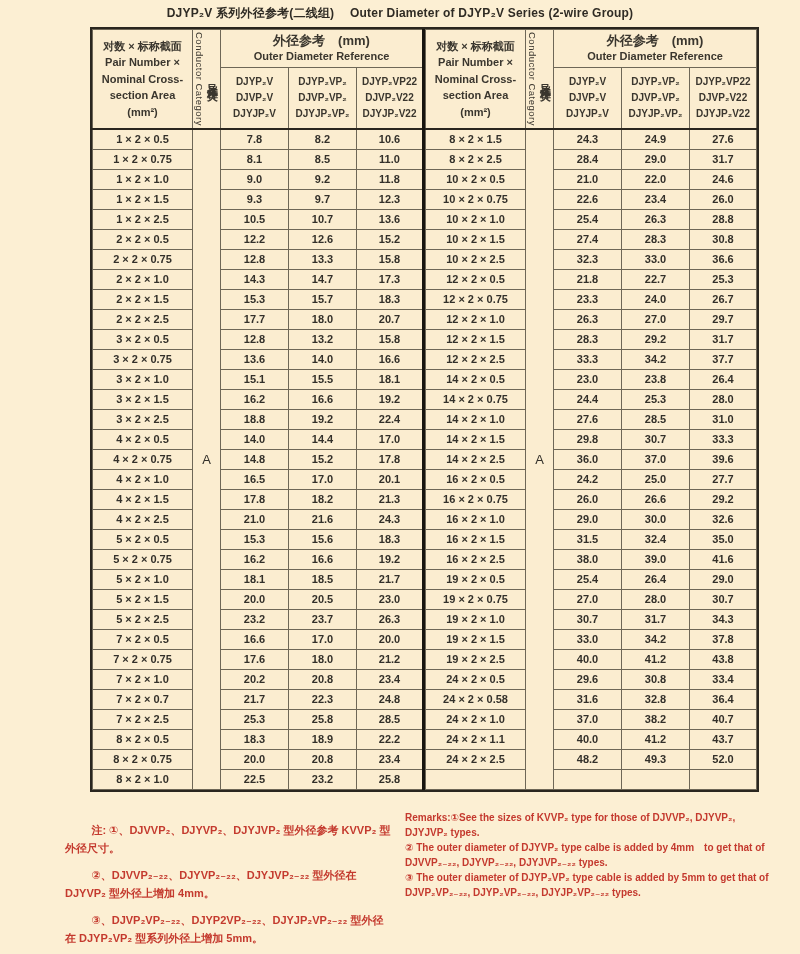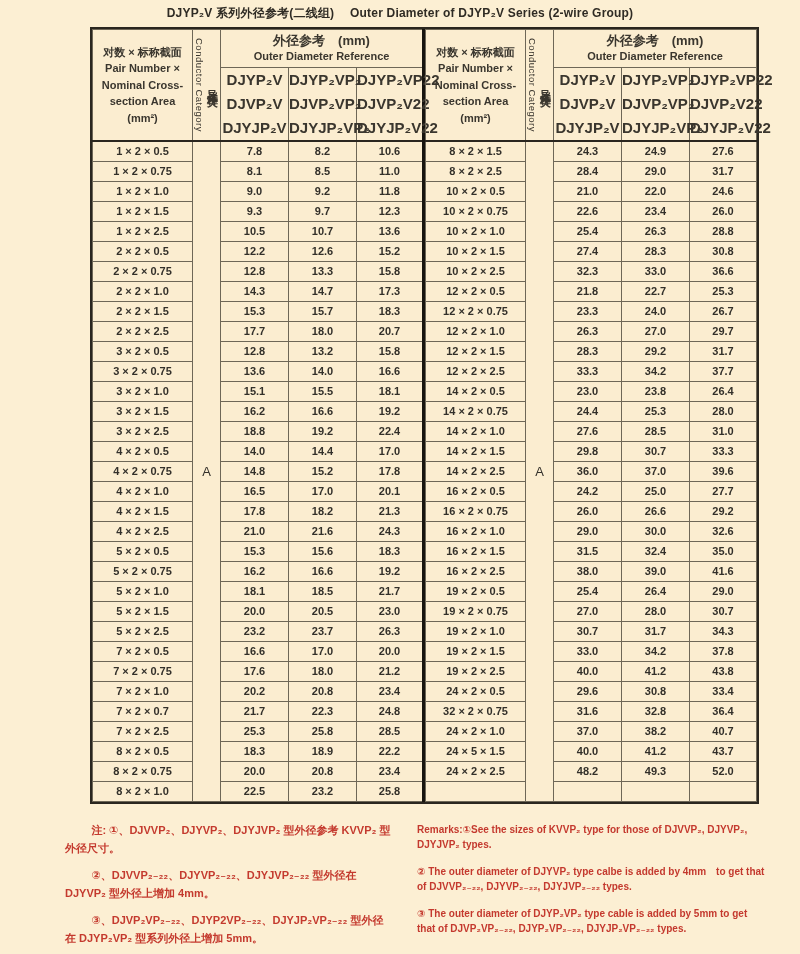--- a/index.html
+++ b/index.html
@@ -41,42 +41,42 @@
     letter-spacing:0.5px;color:#3a362e;
   }
   .v-zh{
     writing-mode:vertical-rl;text-orientation:upright;
     font-size:11px;font-weight:bold;letter-spacing:2px;
   }
   .group-th{height:37px;text-align:center;vertical-align:middle;}
   .group-zh{display:block;font-size:13px;font-weight:bold;line-height:1.3;}
   .group-en{display:block;font-size:11px;font-weight:bold;line-height:1.2;}
   .type-th{
-    height:60px;font-size:15px;line-height:1.6;
+    height:60px;font-size:10px;line-height:1.6;
     white-space:pre-line;text-align:center;vertical-align:middle;
     font-weight:bold;
   }
   .spec-cell,.value-cell{
     height:19px;text-align:center;vertical-align:middle;
     font-size:11px;font-weight:bold;line-height:1;color:#33302a;
   }
   .conductor-cell{
     text-align:center;vertical-align:middle;
     font-size:13px;font-weight:400;color:#33302a;
   }
   .notes-cn{
     position:absolute;top:812px;left:55px;width:348px;
     color:#c43a2e;font-size:11px;line-height:1.6;font-weight:bold;
   }
   .notes-cn p{margin:10px;text-indent:2.4em;}
   .notes-en{
     position:absolute;top:810px;left:405px;width:372px;
     color:#c4392e;font-size:10px;line-height:1.5;font-weight:bold;
   }
-  .notes-en p{margin:12px;}
+  .notes-en p{margin:0;}
 </style>
 </head>
 <body>
 
 <div class="page">
 
   <div class="doc-title">DJYP₂V 系列外径参考(二线组)　 Outer Diameter of DJYP₂V  Series (2-wire Group)</div>
 
   <div class="tables-wrap">
 
@@ -523,33 +523,33 @@
             <td class="value-cell">41.2</td>
             <td class="value-cell">43.8</td>
           </tr>
           <tr>
             <td class="spec-cell">24 × 2 × 0.5</td>
             <td class="value-cell">29.6</td>
             <td class="value-cell">30.8</td>
             <td class="value-cell">33.4</td>
           </tr>
           <tr>
-            <td class="spec-cell">32 × 2 × 0.75</td>
+            <td class="spec-cell">24 × 2 × 0.58</td>
             <td class="value-cell">31.6</td>
             <td class="value-cell">32.8</td>
             <td class="value-cell">36.4</td>
           </tr>
           <tr>
             <td class="spec-cell">24 × 2 × 1.0</td>
             <td class="value-cell">37.0</td>
             <td class="value-cell">38.2</td>
             <td class="value-cell">40.7</td>
           </tr>
           <tr>
-            <td class="spec-cell">24 × 5 × 1.5</td>
+            <td class="spec-cell">24 × 2 × 1.1</td>
             <td class="value-cell">40.0</td>
             <td class="value-cell">41.2</td>
             <td class="value-cell">43.7</td>
           </tr>
           <tr>
             <td class="spec-cell">24 × 2 × 2.5</td>
             <td class="value-cell">48.2</td>
             <td class="value-cell">49.3</td>
             <td class="value-cell">52.0</td>
           </tr>

